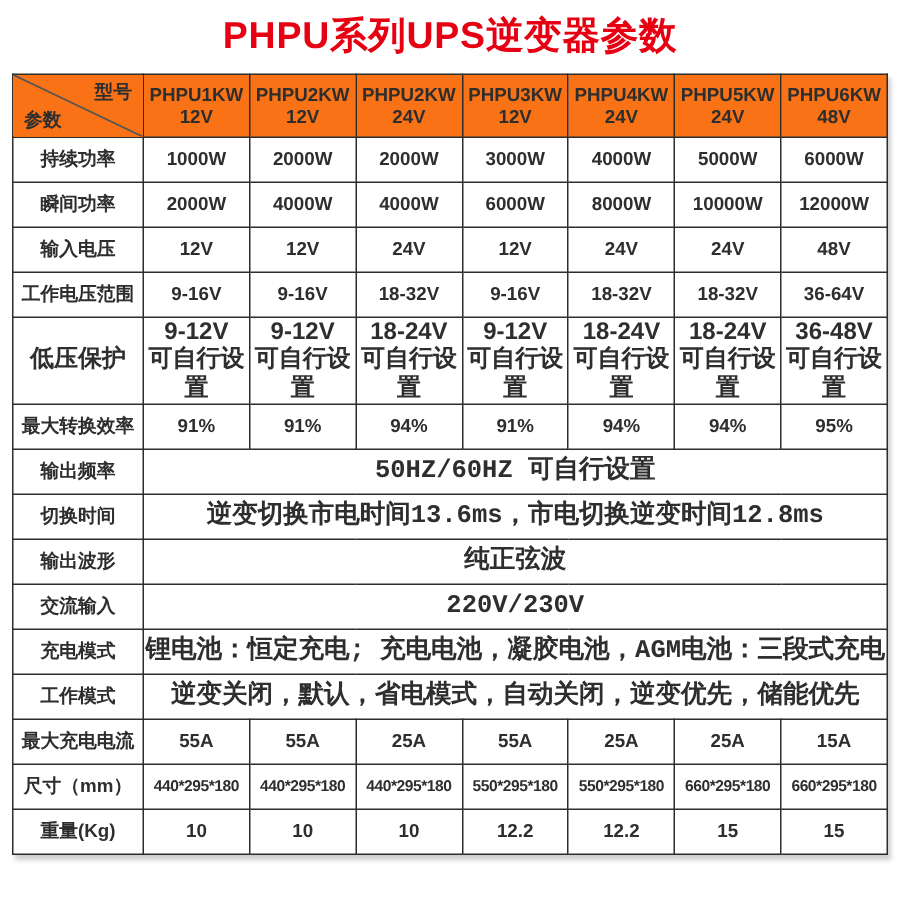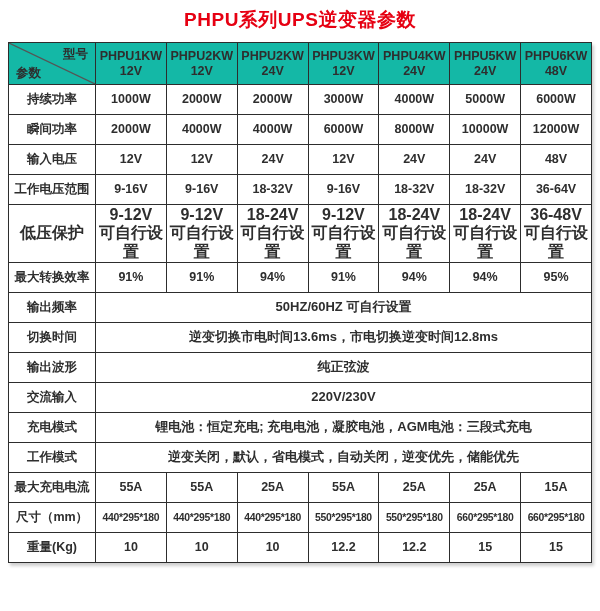--- a/index.html
+++ b/index.html
@@ -4,21 +4,21 @@
 <style>
   * { box-sizing: border-box; }
   html, body {
     margin: 0; padding: 0;
     width: 600px; height: 611px;
     background: #ffffff;
     font-family: "Liberation Sans", "DejaVu Sans", sans-serif;
   }
   .page-title {
     color: #e60012;
-    font-size: 19px;
+    font-size: 25px;
     font-weight: bold;
     text-align: center;
     margin: 7px 0 9px 0;
     letter-spacing: 0.5px;
   }
   table.spec {
     width: 584px;
     margin: 0 auto;
     border-collapse: collapse;
     table-layout: fixed;
@@ -29,27 +29,27 @@
     text-align: center;
     vertical-align: middle;
     font-weight: bold;
     color: #2e2e2e;
     font-size: 12.5px;
     padding: 1px;
     background: #ffffff;
     line-height: 1.15;
   }
   .spec thead th {
-    background: #14b8a6;
+    background: #f97316;
     height: 42px;
     font-size: 12.5px;
   }
   .spec td { height: 30px; }
   .spec tr.two-line td { height: 38px; font-size: 16px; }
-  .spec td.span-val { font-size: 13px; }
+  .spec td.span-val { font-size: 17px; font-family: Liberation Mono, monospace; }
   .spec tr.tight td.val { font-size: 10.4px; letter-spacing: -0.3px; padding: 0; }
   th.corner {
     position: relative;
     padding: 0;
   }
   th.corner svg.diag {
     position: absolute;
     top: 0; left: 0;
     width: 100%; height: 100%;
     display: block;

